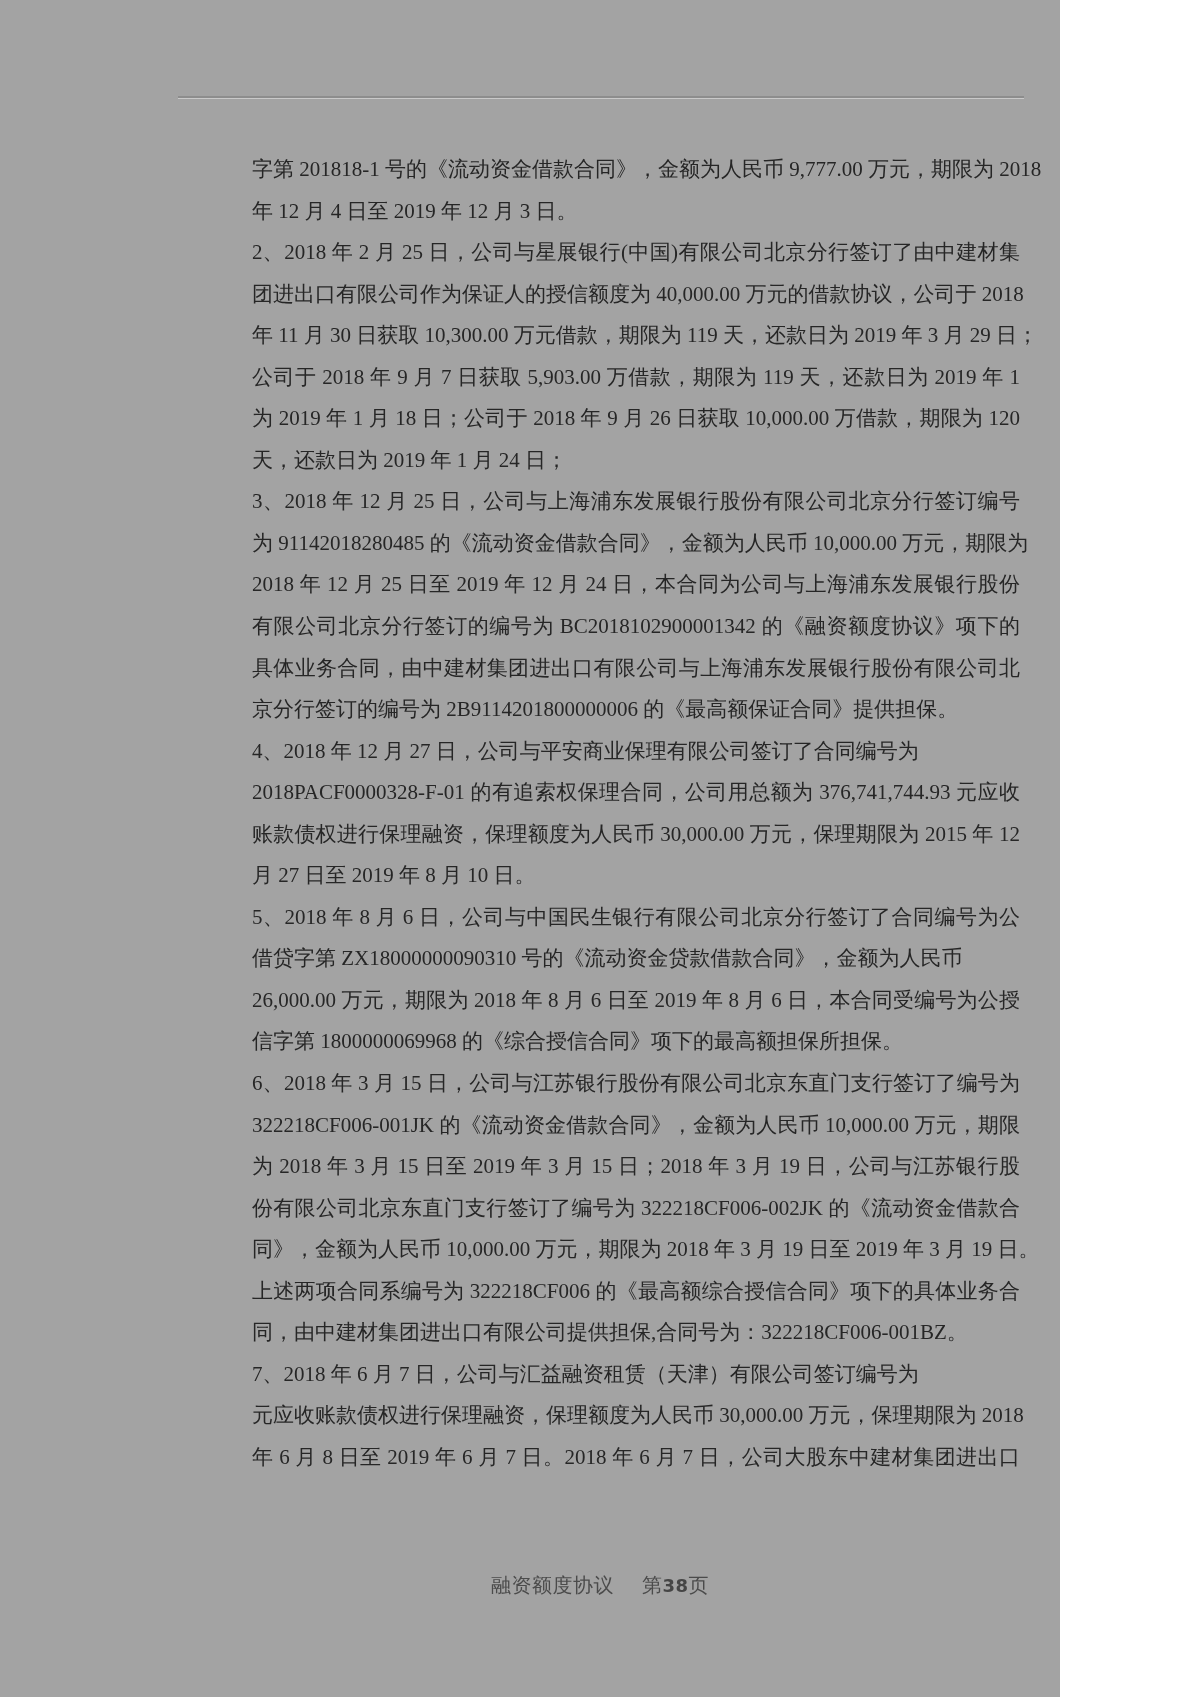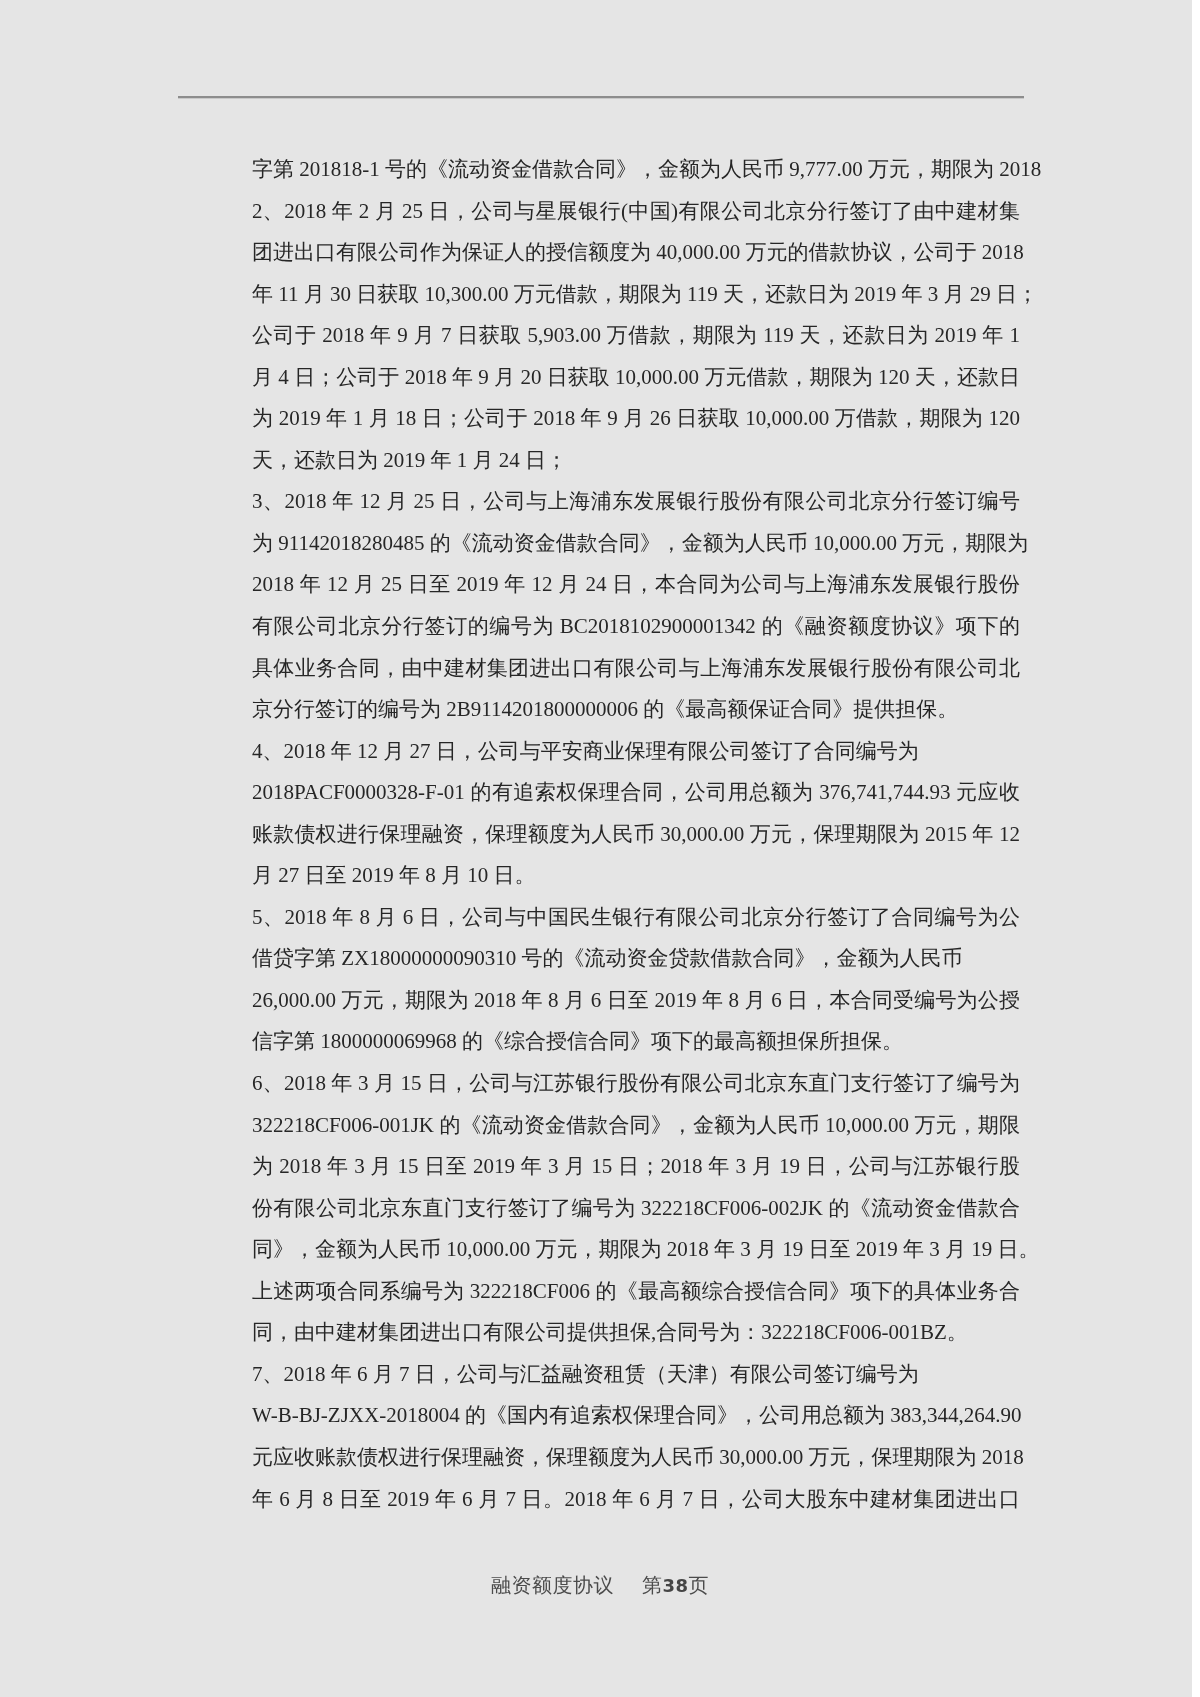--- a/index.html
+++ b/index.html
@@ -5,22 +5,22 @@
   html, body { margin: 0; padding: 0; }
   body {
     width: 1200px; height: 1697px;
     background: #ffffff;
     position: relative;
     font-family: "Liberation Serif", "DejaVu Serif", serif;
     overflow: hidden;
   }
   .page {
     position: absolute; left: 0; top: 0;
-    width: 1192px; height: 1697px;
-    background: #e5e5e5;
+    width: 1060px; height: 1697px;
+    background: #a3a3a3;
   }
   .header-rule {
     position: absolute;
     left: 178px; top: 96px;
     width: 846px; height: 3px;
     background: #8d8d8d;
     border-bottom: 1px solid #c9c9c9;
     box-sizing: border-box;
   }
   .body-text {
@@ -59,25 +59,25 @@
 </style>
 </head>
 <body>
 
 <div class="page">
 
   <div class="header-rule"></div>
 
   <main class="body-text" id="doc-body">
       <div class="line j">字第 201818-1 号的《流动资金借款合同》，金额为人民币 9,777.00 万元，期限为 2018</div>
+      <div class="line">年 12 月 4 日至 2019 年 12 月 3 日。</div>
       <div class="line j">2、2018 年 2 月 25 日，公司与星展银行(中国)有限公司北京分行签订了由中建材集</div>
       <div class="line j">团进出口有限公司作为保证人的授信额度为 40,000.00 万元的借款协议，公司于 2018</div>
       <div class="line j">年 11 月 30 日获取 10,300.00 万元借款，期限为 119 天，还款日为 2019 年 3 月 29 日；</div>
       <div class="line j">公司于 2018 年 9 月 7 日获取 5,903.00 万借款，期限为 119 天，还款日为 2019 年 1</div>
-      <div class="line j">月 4 日；公司于 2018 年 9 月 20 日获取 10,000.00 万元借款，期限为 120 天，还款日</div>
       <div class="line j">为 2019 年 1 月 18 日；公司于 2018 年 9 月 26 日获取 10,000.00 万借款，期限为 120</div>
       <div class="line">天，还款日为 2019 年 1 月 24 日；</div>
       <div class="line j">3、2018 年 12 月 25 日，公司与上海浦东发展银行股份有限公司北京分行签订编号</div>
       <div class="line j">为 91142018280485 的《流动资金借款合同》，金额为人民币 10,000.00 万元，期限为</div>
       <div class="line j">2018 年 12 月 25 日至 2019 年 12 月 24 日，本合同为公司与上海浦东发展银行股份</div>
       <div class="line j">有限公司北京分行签订的编号为 BC2018102900001342 的《融资额度协议》项下的</div>
       <div class="line j">具体业务合同，由中建材集团进出口有限公司与上海浦东发展银行股份有限公司北</div>
       <div class="line">京分行签订的编号为 2B9114201800000006 的《最高额保证合同》提供担保。</div>
       <div class="line">4、2018 年 12 月 27 日，公司与平安商业保理有限公司签订了合同编号为</div>
       <div class="line j">2018PACF0000328-F-01 的有追索权保理合同，公司用总额为 376,741,744.93 元应收</div>
@@ -88,21 +88,20 @@
       <div class="line j">26,000.00 万元，期限为 2018 年 8 月 6 日至 2019 年 8 月 6 日，本合同受编号为公授</div>
       <div class="line">信字第 1800000069968 的《综合授信合同》项下的最高额担保所担保。</div>
       <div class="line j">6、2018 年 3 月 15 日，公司与江苏银行股份有限公司北京东直门支行签订了编号为</div>
       <div class="line j">322218CF006-001JK 的《流动资金借款合同》，金额为人民币 10,000.00 万元，期限</div>
       <div class="line j">为 2018 年 3 月 15 日至 2019 年 3 月 15 日；2018 年 3 月 19 日，公司与江苏银行股</div>
       <div class="line j">份有限公司北京东直门支行签订了编号为 322218CF006-002JK 的《流动资金借款合</div>
       <div class="line j">同》，金额为人民币 10,000.00 万元，期限为 2018 年 3 月 19 日至 2019 年 3 月 19 日。</div>
       <div class="line j">上述两项合同系编号为 322218CF006 的《最高额综合授信合同》项下的具体业务合</div>
       <div class="line">同，由中建材集团进出口有限公司提供担保,合同号为：322218CF006-001BZ。</div>
       <div class="line">7、2018 年 6 月 7 日，公司与汇益融资租赁（天津）有限公司签订编号为</div>
-      <div class="line j">W-B-BJ-ZJXX-2018004 的《国内有追索权保理合同》，公司用总额为 383,344,264.90</div>
       <div class="line j">元应收账款债权进行保理融资，保理额度为人民币 30,000.00 万元，保理期限为 2018</div>
       <div class="line j">年 6 月 8 日至 2019 年 6 月 7 日。2018 年 6 月 7 日，公司大股东中建材集团进出口</div>
     </main>
 
   <footer class="page-footer">
     <span>融资额度协议</span><span class="pagenum-group"><span>第</span><span class="pagenum">38</span><span>页</span></span>
   </footer>
 
 </div>
 

